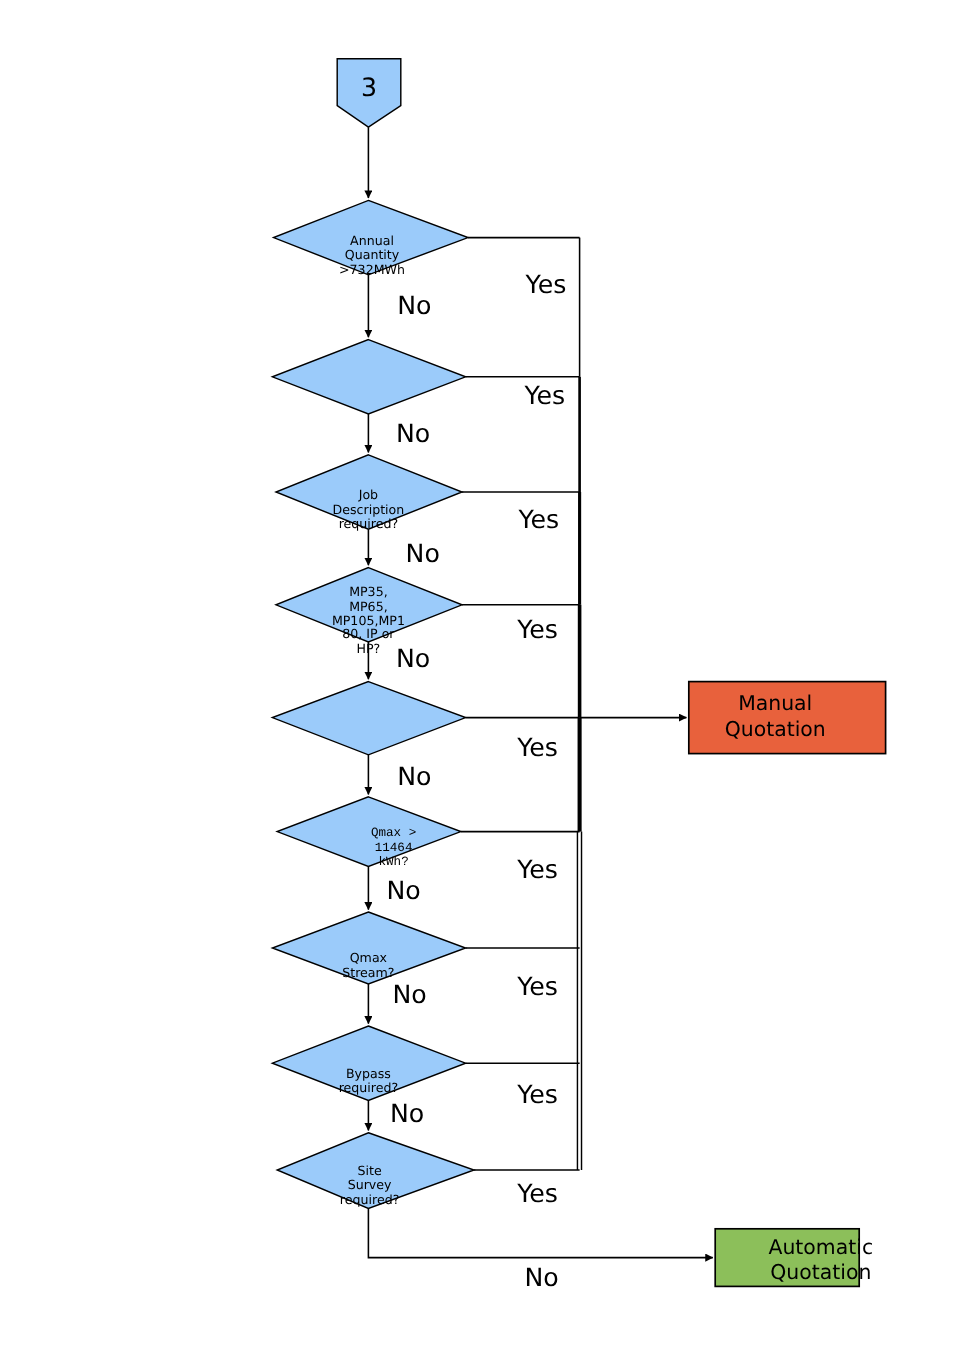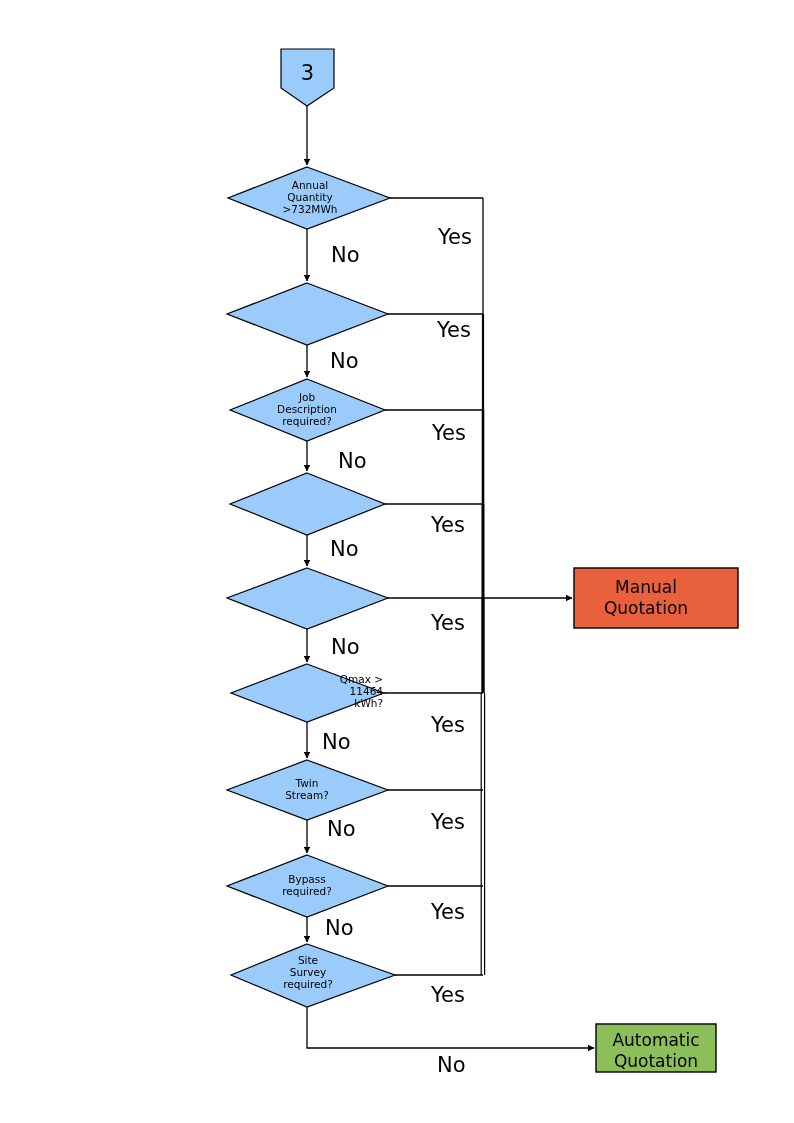--- a/index.html
+++ b/index.html
@@ -4,22 +4,22 @@
 <style>
   html,body{margin:0;padding:0;background:#ffffff;}
   body{width:794px;height:1123px;position:relative;
        font-family:"DejaVu Sans","Liberation Sans",sans-serif;
        -webkit-font-smoothing:none;}
   #canvas{position:absolute;inset:0;width:794px;height:1123px;}
   svg{position:absolute;left:0;top:0;width:794px;height:1123px;overflow:visible;}
 
   .node-text{position:absolute;text-align:center;color:#000;
              line-height:1.12;white-space:pre-line;pointer-events:none;}
-  .diamond-label{font-size:10.5px;}
-  .diamond-label.left{text-align:right;}
+  .diamond-label{font-size:10.5px;margin-top:16px;}
+  .diamond-label.left{text-align:center;font-family:Liberation Mono, monospace;}
   .connector-label{font-size:21px;}
   .terminal-label{font-size:17px;line-height:1.25;}
   .edge-label{position:absolute;font-size:21px;color:#000;white-space:nowrap;}
 </style>
 </head>
 <body>
 
 <div id="canvas">
 
   <svg xmlns="http://www.w3.org/2000/svg">
@@ -84,34 +84,39 @@
   </svg>
 
   <div class="node-text connector-label" style="left:281px;top:62px;width:53px;">3</div>
 
   <div class="node-text diamond-label" style="left:245px;top:180px;width:130px;">Annual
 Quantity
 &gt;732MWh</div>
   <div class="node-text diamond-label" style="left:242px;top:392px;width:130px;">Job
 Description
 required?</div>
+  <div class="node-text diamond-label" style="left:247px;top:473px;width:120px;">MP35,
+MP65,
+MP105,MP1
+80, IP or
+HP?</div>
   <div class="node-text diamond-label left" style="left:273px;top:674px;width:110px;">Qmax &gt;
 11464
 kWh?</div>
-  <div class="node-text diamond-label" style="left:242px;top:778px;width:130px;">Twin
+  <div class="node-text diamond-label" style="left:242px;top:778px;width:130px;">Qmax
 Stream?</div>
   <div class="node-text diamond-label" style="left:242px;top:874px;width:130px;">Bypass
 required?</div>
   <div class="node-text diamond-label" style="left:248px;top:955px;width:120px;">Site
 Survey
 required?</div>
 
   <div class="node-text terminal-label" style="left:574px;top:577px;width:144px;">Manual
 Quotation</div>
-  <div class="node-text terminal-label" style="left:596px;top:1030px;width:120px;">Automatic
+  <div class="node-text terminal-label" style="left:596px;top:1030px;width:120px;padding-left:28px;">Automatic
 Quotation</div>
 
   <div class="edge-label" style="left:331px;top:243px;">No</div>
   <div class="edge-label" style="left:330px;top:349px;">No</div>
   <div class="edge-label" style="left:338px;top:449px;">No</div>
   <div class="edge-label" style="left:330px;top:537px;">No</div>
   <div class="edge-label" style="left:331px;top:635px;">No</div>
   <div class="edge-label" style="left:322px;top:730px;">No</div>
   <div class="edge-label" style="left:327px;top:817px;">No</div>
   <div class="edge-label" style="left:325px;top:916px;">No</div>

